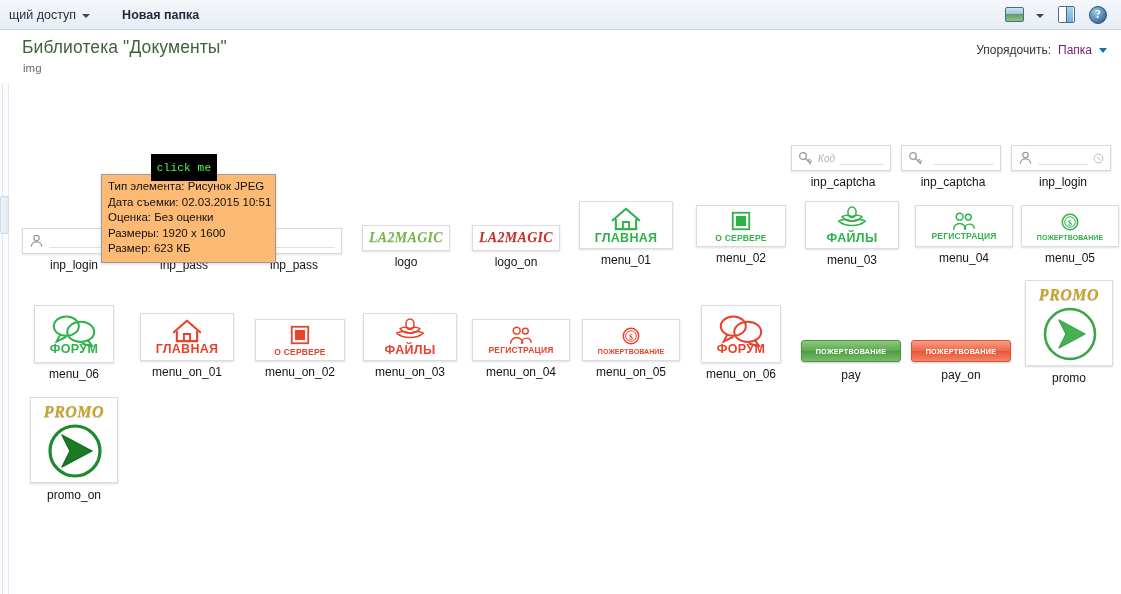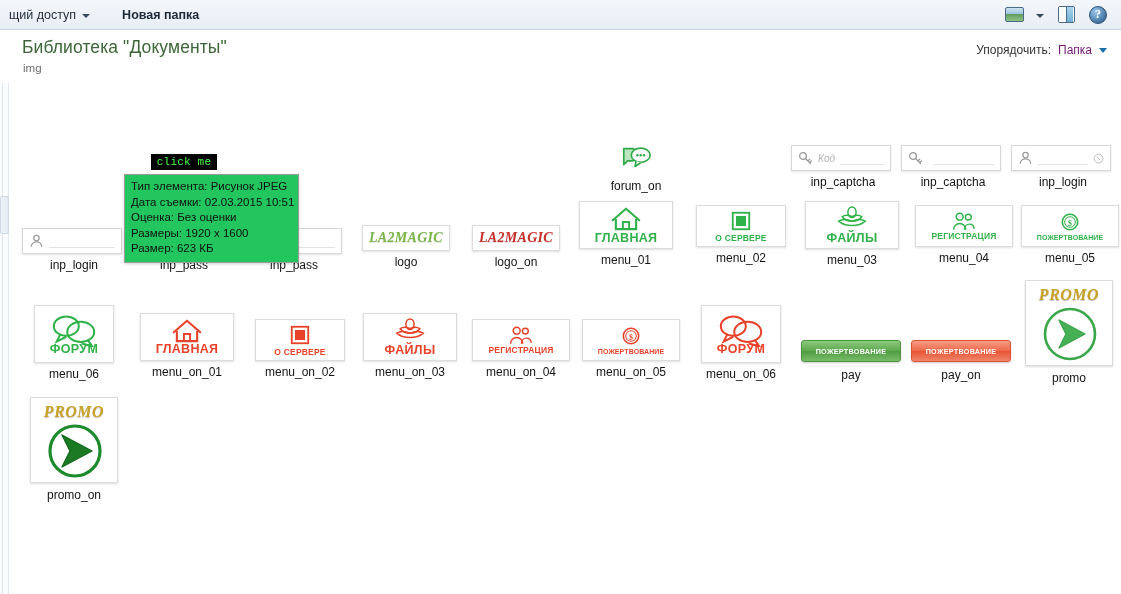--- a/index.html
+++ b/index.html
@@ -131,29 +131,29 @@
   
   .inp {
     background: #ffffff; border: 1px solid #d8d8d8; box-shadow: 0 1px 2px rgba(0,0,0,.11);
     display: flex; align-items: center; padding: 0 6px; gap: 5px; height: 26px;
   }
   .inp .ph { font-size: 10px; color: #b3b3b3; font-style: italic; }
   .inp .line { flex: 1; height: 1px; background: #e2e2e2; align-self: flex-end; margin-bottom: 5px; }
 
   
   #clickme {
-    position: absolute; left: 151px; top: 154px; width: 66px; height: 16px;
+    position: absolute; left: 151px; top: 154px; width: 66px; height: 27px;
     background: #000; color: #49ff49; font-family: "Liberation Mono", monospace;
     font-size: 11px; display: flex; align-items: center; justify-content: center;
     z-index: 60; letter-spacing: .2px;
   }
   #tooltip {
     position: absolute; left: 101px; top: 174px; width: 175px;
-    background: #22c55e; border: 1px solid #9b9b9b; z-index: 59;
-    padding: 4px 6px 5px 6px; box-shadow: 0 1px 3px rgba(0,0,0,.18); margin-left: 23px;
+    background: #fdba74; border: 1px solid #9b9b9b; z-index: 59;
+    padding: 4px 6px 5px 6px; box-shadow: 0 1px 3px rgba(0,0,0,.18);
   }
   #tooltip .tl { font-size: 11.5px; color: #111; line-height: 15.6px; white-space: nowrap; }
 </style>
 </head>
 <body>
 
 <div id="toolbar">
   <div class="tb-item" style="margin-left:0px;">
     <span>щий доступ</span>
     <span class="tb-caret"></span>
@@ -195,33 +195,20 @@
   <div id="left-rail-line"></div>
   <div id="splitter"></div>
 </div>
 
 <div id="content">
 
 
 
 
 
-  <div class="item" style="left:594px; top:58px; width:66px;">
-    <div class="thumb" style="height:34px;">
-      <svg width="32" height="26" viewBox="0 0 34 26" aria-hidden="true">
-        <path d="M4 3h9a4 4 0 0 1 4 4v5a4 4 0 0 1-4 4H8l-4 4V3z" fill="#bde5c0" stroke="#2faa48" stroke-width="1.8" stroke-linejoin="round"></path>
-        <ellipse cx="22" cy="10" rx="10" ry="7.5" fill="#fff" stroke="#2faa48" stroke-width="1.8"></ellipse>
-        <path d="M17 16l-1 6 6-4" fill="#fff" stroke="#2faa48" stroke-width="1.8" stroke-linejoin="round"></path>
-        <circle cx="18.5" cy="10" r="1.3" fill="#2faa48"></circle>
-          <circle cx="22" cy="10" r="1.3" fill="#2faa48"></circle>
-          <circle cx="25.5" cy="10" r="1.3" fill="#2faa48"></circle>
-      </svg>
-    </div>
-    <div class="label">forum_on</div>
-  </div>
 
 
   <div class="item" style="left:782px; top:62px; width:104px;">
     <div class="inp" style="width:100px;">
       <svg width="15" height="15" viewBox="0 0 18 18" aria-hidden="true">
         <circle cx="6" cy="6" r="4" fill="none" stroke="#9a9a9a" stroke-width="1.6"></circle>
         <path d="M9 9l6 6M12 12l2-2M14 14l2-2" stroke="#9a9a9a" stroke-width="1.6" fill="none" stroke-linecap="round"></path>
       </svg>
       <span class="ph">Код</span>
       <span class="line"></span>

